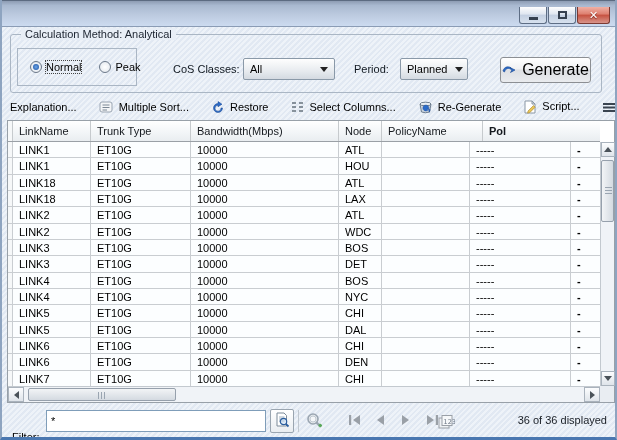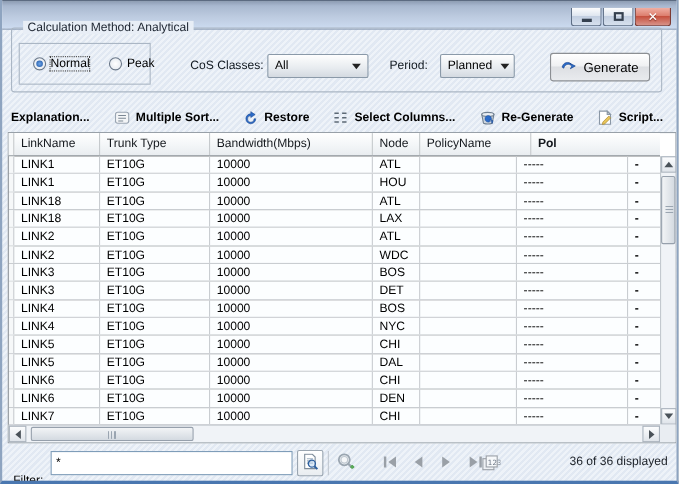--- a/index.html
+++ b/index.html
@@ -29,21 +29,21 @@
   .capbtn.close{
     width:33px; border-color:#7c3a32;
     background:linear-gradient(#f0b0a4,#dd7f6f 45%,#c6513f 50%,#d8948a);
   }
   .glyph-min{ width:9px; height:3px; background:#35404f; margin-top:6px; }
   .glyph-max{ width:9px; height:8px; border:2px solid #35404f; }
   .glyph-close{ color:#fff; font-weight:bold; font-size:11px; text-shadow:0 1px 1px #7a2a20; }
 
   
   .groupbox{
-    position:absolute; left:8px; top:25px; width:592px; height:59px;
+    position:absolute; left:8px; top:34px; width:592px; height:59px;
     border:1px solid #aab6c4; border-radius:3px;
   }
   .group-title{
     position:absolute; left:10px; top:-7px; padding:0 4px; background:#e8eef6; color:#1c2430;
   }
   .radio-panel{
     position:absolute; left:6px; top:13px; width:120px; height:38px;
     border:1px solid #aab6c4;
   }
   .radio-row{ display:flex; align-items:center; height:100%; padding-left:12px; gap:18px; }
@@ -64,26 +64,26 @@
     background:linear-gradient(#fefefe,#e7ebef 60%,#d4dae1);
     display:flex; align-items:center; padding:0 6px; cursor:default;
   }
   .combo .val{ flex:1; }
   .combo-arrow{ width:0; height:0; border-left:4px solid transparent; border-right:4px solid transparent; border-top:5px solid #222; margin-left:8px; }
   .btn-generate{
     position:absolute; left:489px; top:22px; width:91px; height:26px;
     border:1px solid #8c8f93; border-radius:3px;
     background:linear-gradient(#ffffff,#f0f1f3 45%,#dddfe3 50%,#e9ebee);
     display:flex; align-items:center; justify-content:center; gap:6px;
-    font-size:12px; cursor:default;
+    font-size:16px; cursor:default;
   }
 
   
   .toolbar{ position:absolute; left:8px; top:97px; width:600px; height:20px; display:flex; align-items:center; }
-  .tool{ display:flex; align-items:center; gap:5px; margin-right:22px; cursor:default; white-space:nowrap;font-weight:bold; }
+  .tool{ display:flex; align-items:flex-start; gap:5px; margin-right:22px; cursor:default; white-space:nowrap; }
   .tool .icon{ display:flex; align-items:center; }
 
   
   .tablewrap{
     position:absolute; left:5px; top:120px; width:608px; height:283px;
     border:1px solid #98a0a8; background:#fff;
   }
   .thead{ position:absolute; left:0; top:0; right:14px; height:21px; display:flex;
     background:linear-gradient(#ffffff,#f2f5f7 60%,#e9edf0); border-bottom:1px solid #9aa0a6; }
   .hcell{ padding:4px 0 0 6px; border-right:1px solid #c6cacd; overflow:hidden; white-space:nowrap; color:#15191e; }

